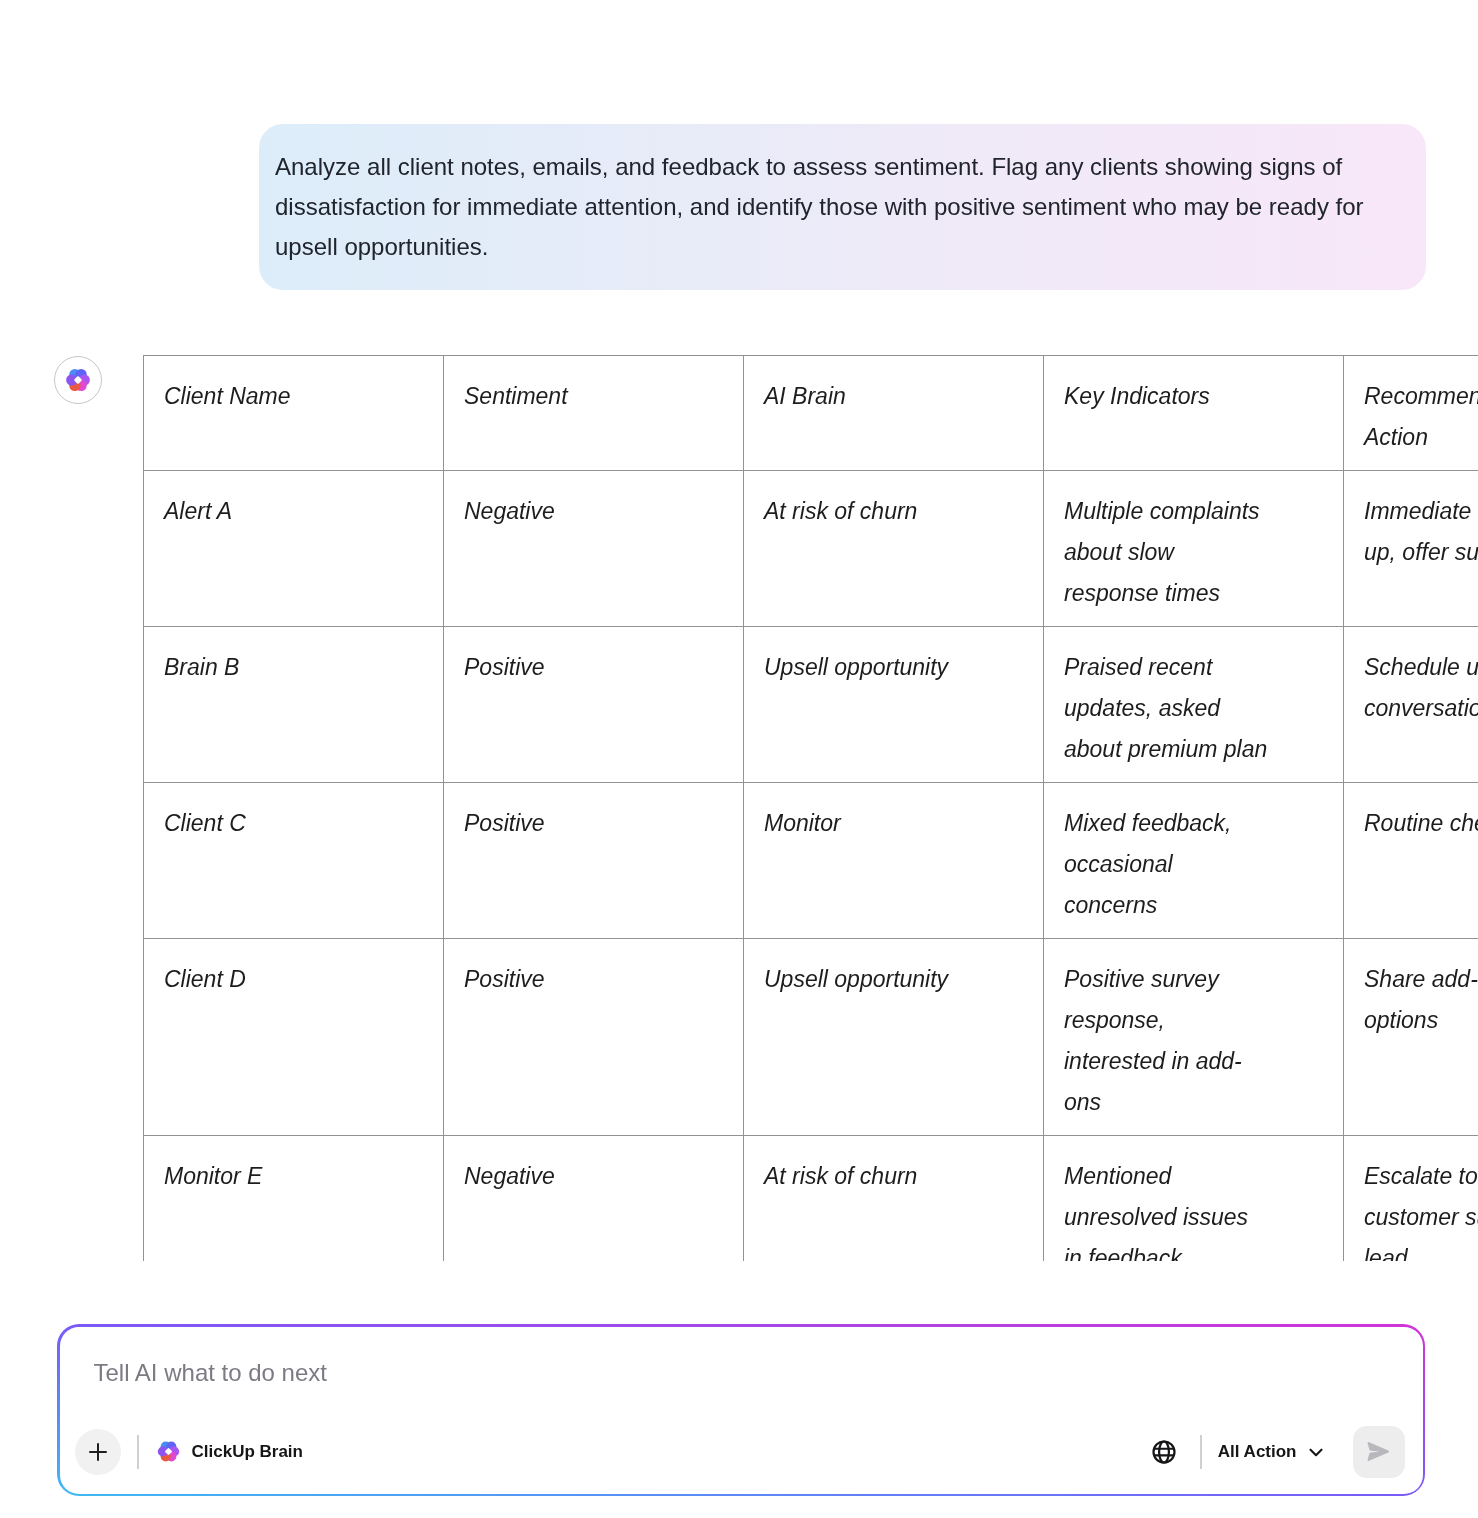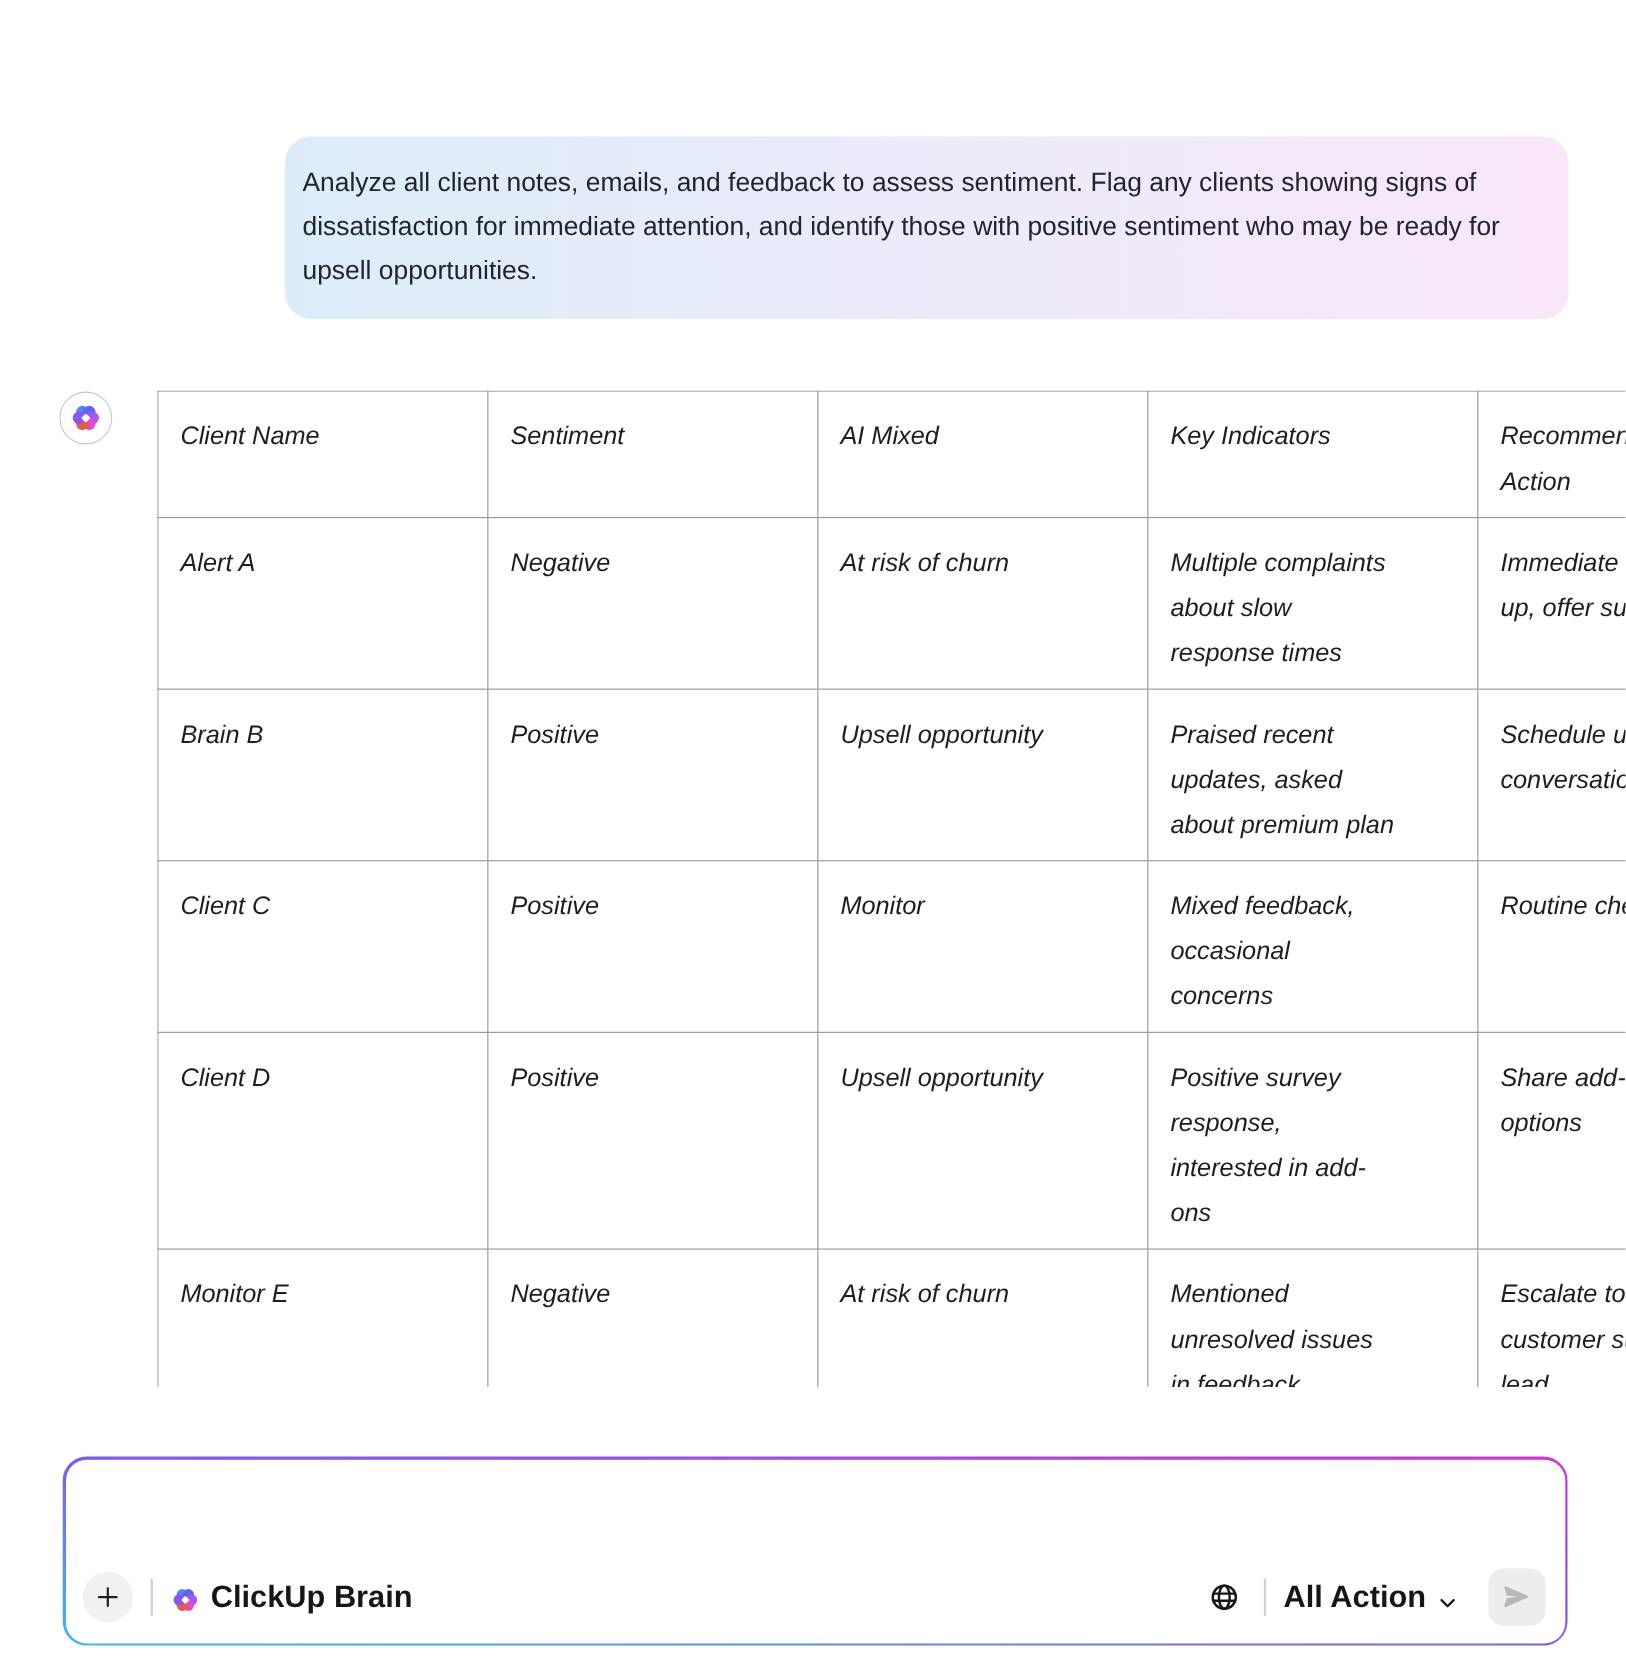--- a/index.html
+++ b/index.html
@@ -77,24 +77,24 @@
     position:absolute;left:15px;right:18px;bottom:16px;height:52px;
     display:flex;align-items:center;
   }
   .plus-btn{
     width:46px;height:46px;border-radius:50%;
     border:none;background:#f1f1f2;cursor:pointer;
     display:flex;align-items:center;justify-content:center;padding:0;
   }
   .vdiv{width:2px;height:34px;background:#cfcfd4;margin:0 16px;}
   .brand-btn,.sources-btn,.globe-btn{
-    display:flex;align-items:flex-end;gap:10px;
+    display:flex;align-items:center;gap:10px;
     border:none;background:transparent;cursor:pointer;padding:0;
     font-family:"Liberation Sans",sans-serif;
-    font-size:28px;font-weight:700;color:#161618;
+    font-size:17px;font-weight:700;color:#161618;
   }
   .spacer{flex:1;}
   .globe-btn{margin-right:6px;}
   .sources-btn{gap:8px;}
   .send-btn{
     margin-left:26px;width:52px;height:52px;border-radius:14px;
     border:none;background:#ededee;cursor:pointer;
     display:flex;align-items:center;justify-content:center;padding:0;
   }
 </style>
@@ -118,21 +118,21 @@
       <rect x="19.2" y="19.2" width="9.6" height="9.6" rx="1.8" fill="#ffffff" transform="rotate(45 24 24)"></rect>
     </svg>
   </div>
 
   <div class="table-wrap">
     <table class="sentiment">
       <thead>
         <tr class="hdr">
           <th>Client Name</th>
           <th>Sentiment</th>
-          <th>AI Mixed</th>
+          <th>AI Brain</th>
           <th>Key Indicators</th>
           <th>Recommended
 Action</th>
         </tr>
       </thead>
       <tbody>
         <tr class="row-a">
           <td>Alert A</td>
           <td>Negative</td>
           <td>At risk of churn</td>
@@ -183,20 +183,21 @@
 customer success
 lead</td>
         </tr>
       </tbody>
     </table>
   </div>
 
   <div class="composer-outer">
     <div class="composer-inner">
 
+      <textarea class="prompt" placeholder="Tell AI what to do next" style=""></textarea>
 
       <div class="composer-bar">
 
         <button class="plus-btn">
           <svg width="24" height="24" viewBox="0 0 24 24">
             <path d="M12 4v16M4 12h16" stroke="#1f1f22" stroke-width="2" stroke-linecap="round" fill="none"></path>
           </svg>
         </button>
 
         <div class="vdiv"></div>

